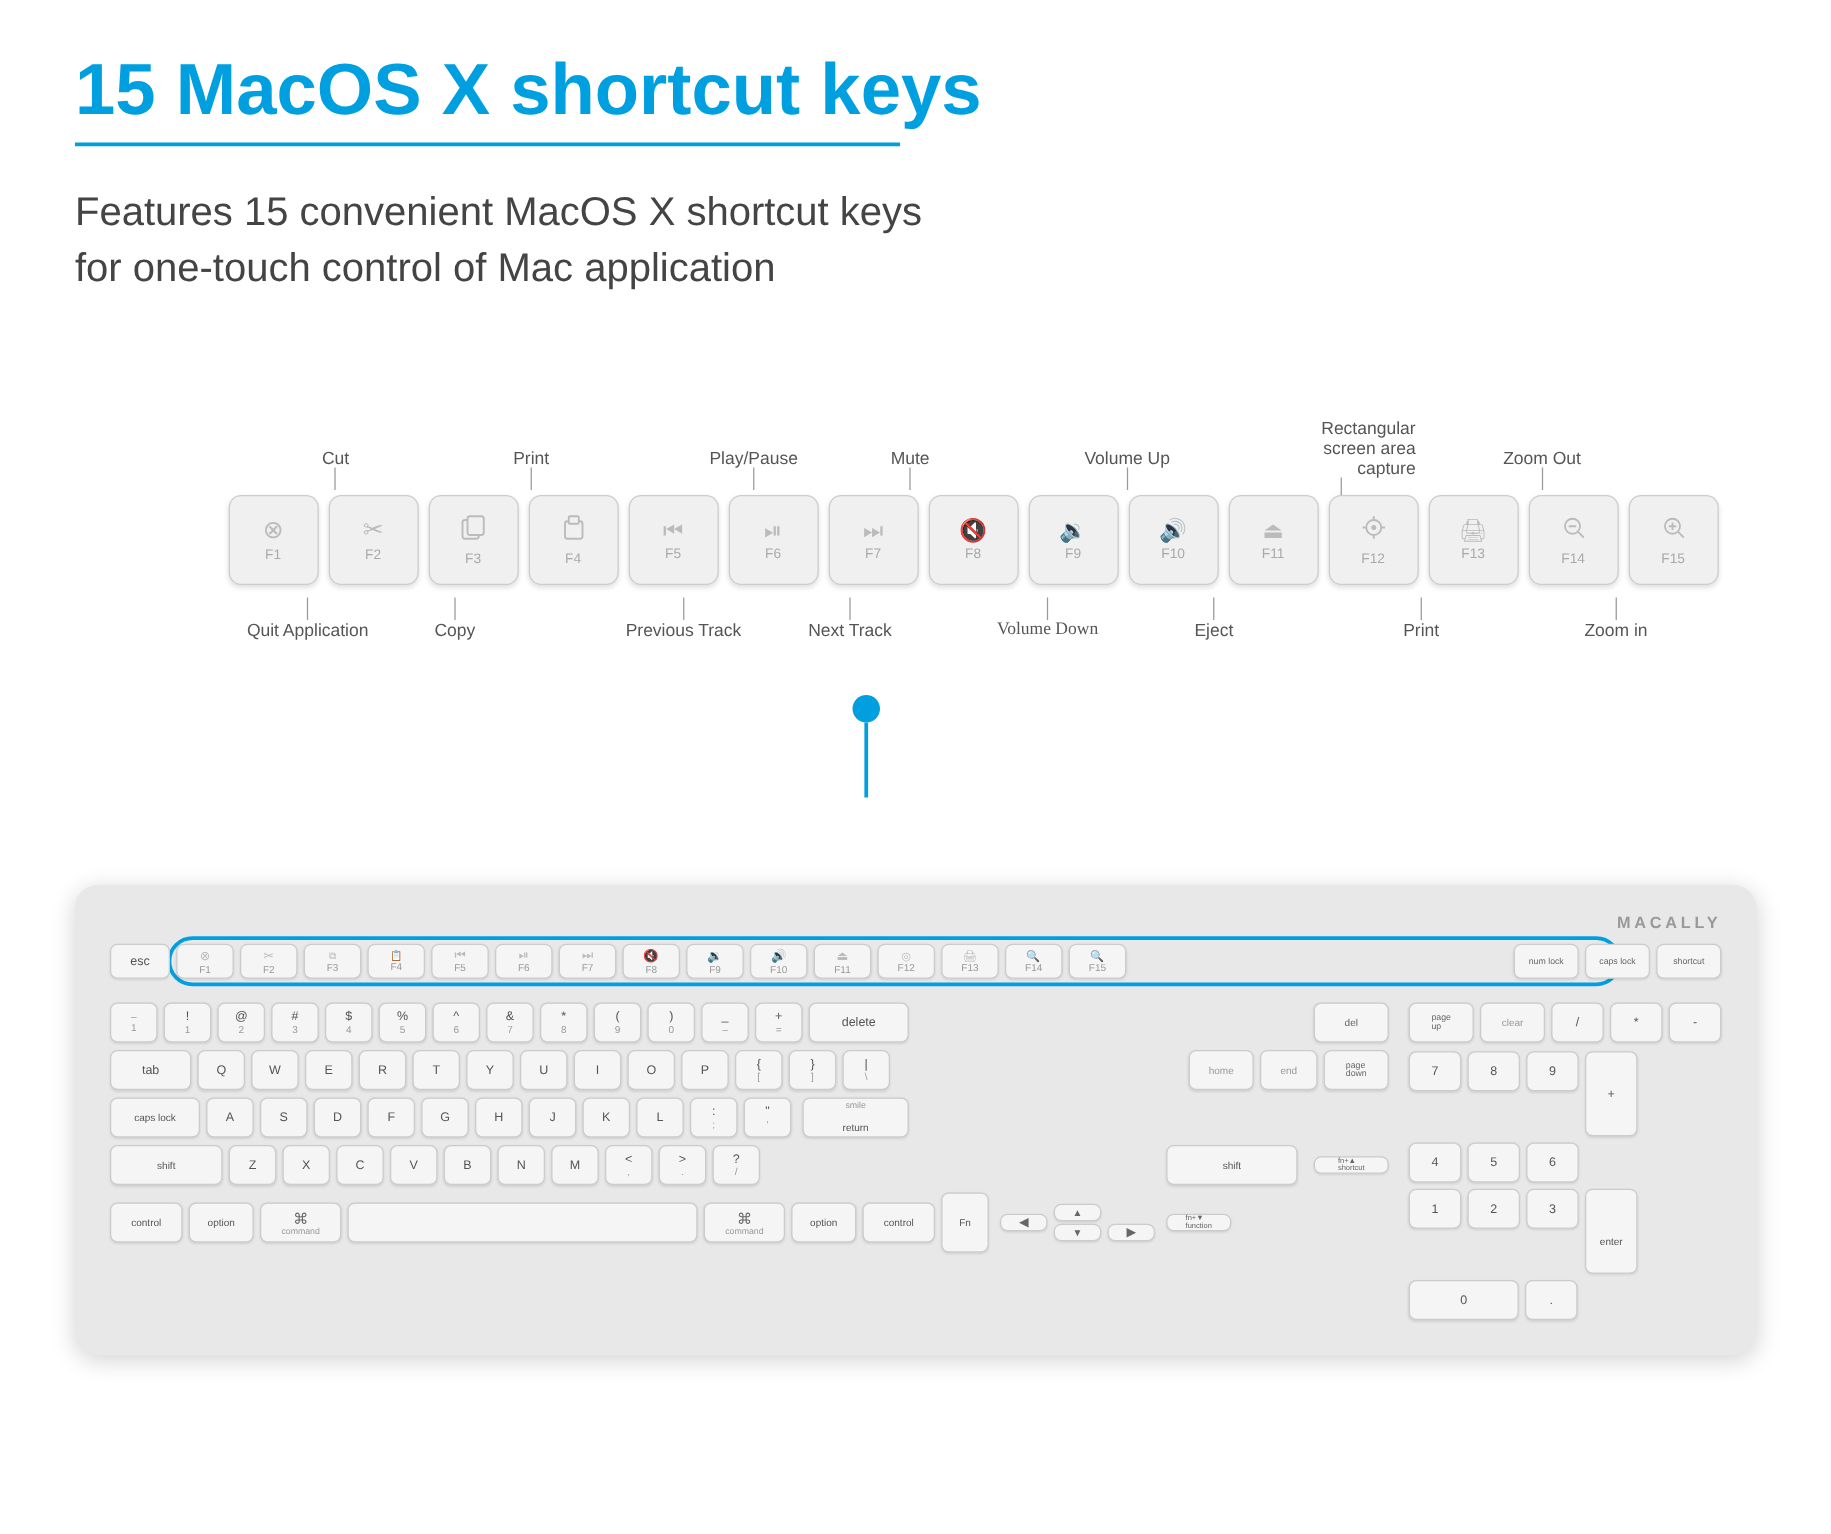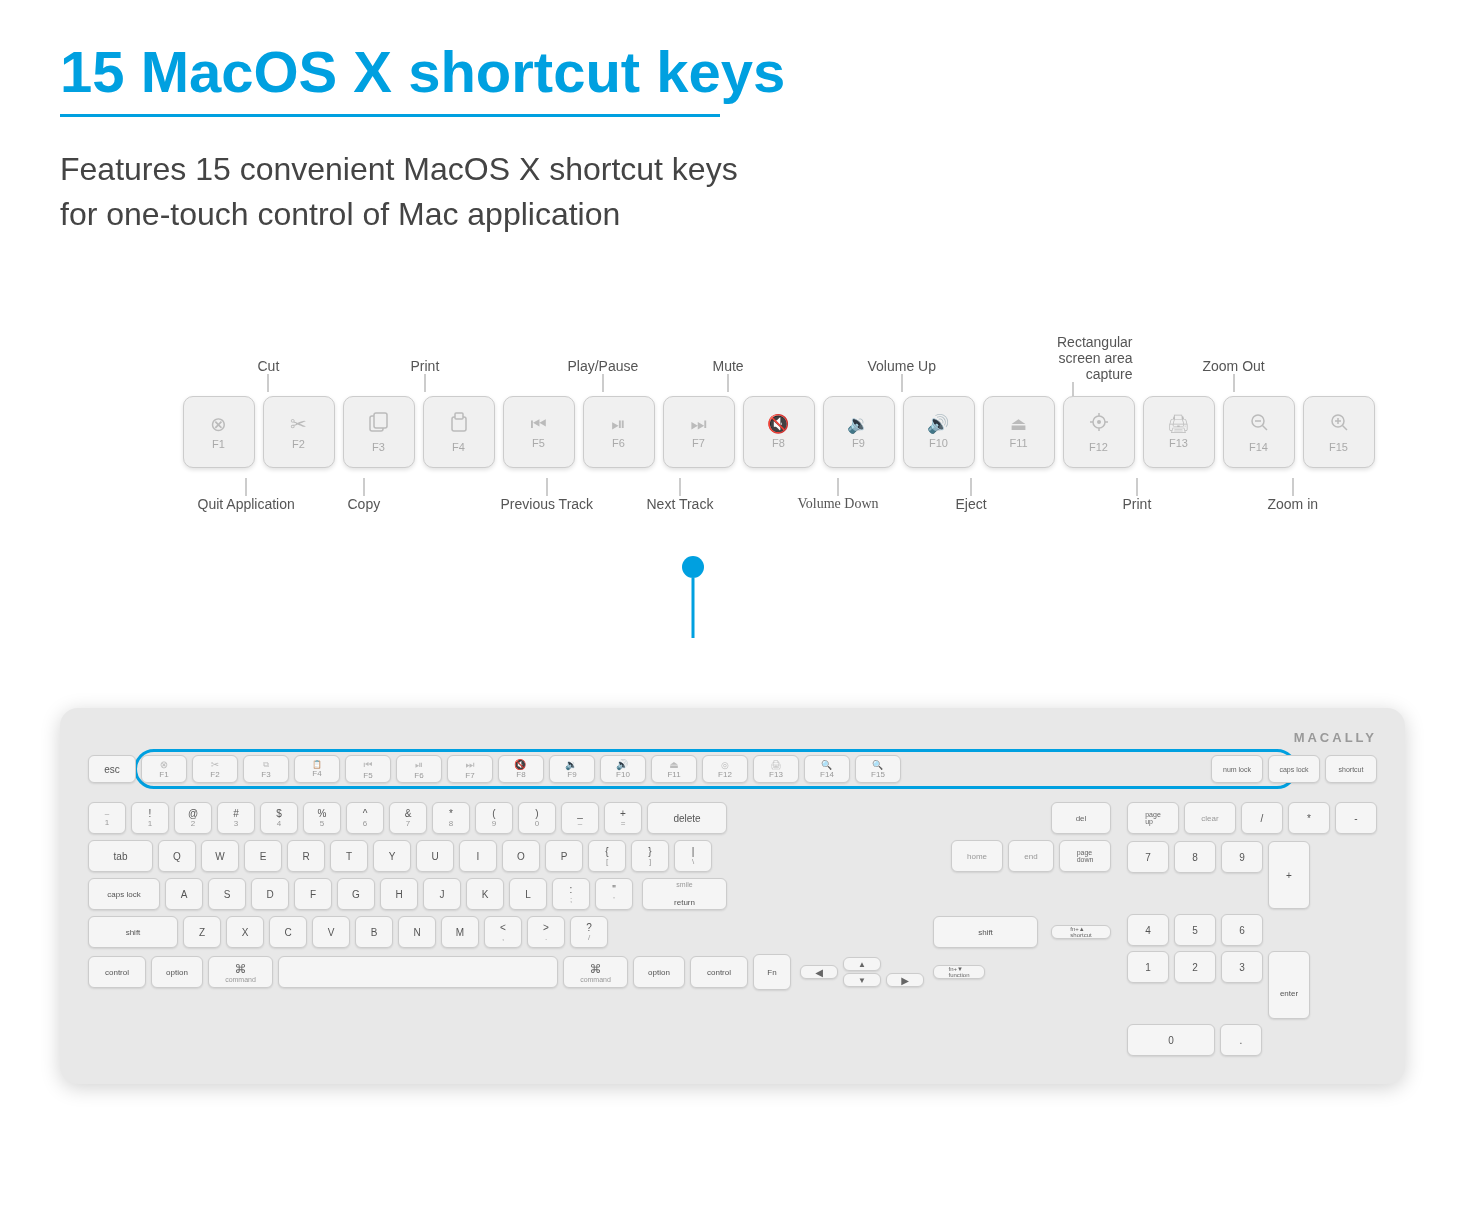--- a/index.html
+++ b/index.html
@@ -686,21 +686,21 @@
             <div class="kb-key kk-cmd">
               <span style="font-size:12px;">⌘</span>
               <span class="kb-key-sub" style="font-size:7px;">command</span>
             </div>
             <div class="kb-key kk-opt">
                 <span class="kb-key-main" style="font-size:8px;">option</span>
               </div>
             <div class="kb-key kk-ctrl">
                 <span class="kb-key-main" style="font-size:8px;">control</span>
               </div>
-            <div class="kb-key" style="width:38px;height:36px;">
+            <div class="kb-key" style="width:38px;height:48px;">
                 <span class="kb-key-main" style="font-size:8px;">Fn</span>
               </div>
 
             <div style="display:flex;flex-direction:column;gap:2px;margin-left:4px;">
               <div class="kb-key" style="width:38px;height:14px;">
                   <span style="font-size:10px;">◀</span>
                 </div>
             </div>
             <div style="display:flex;flex-direction:column;gap:2px;">
               <div class="kb-key" style="width:38px;height:14px;">

